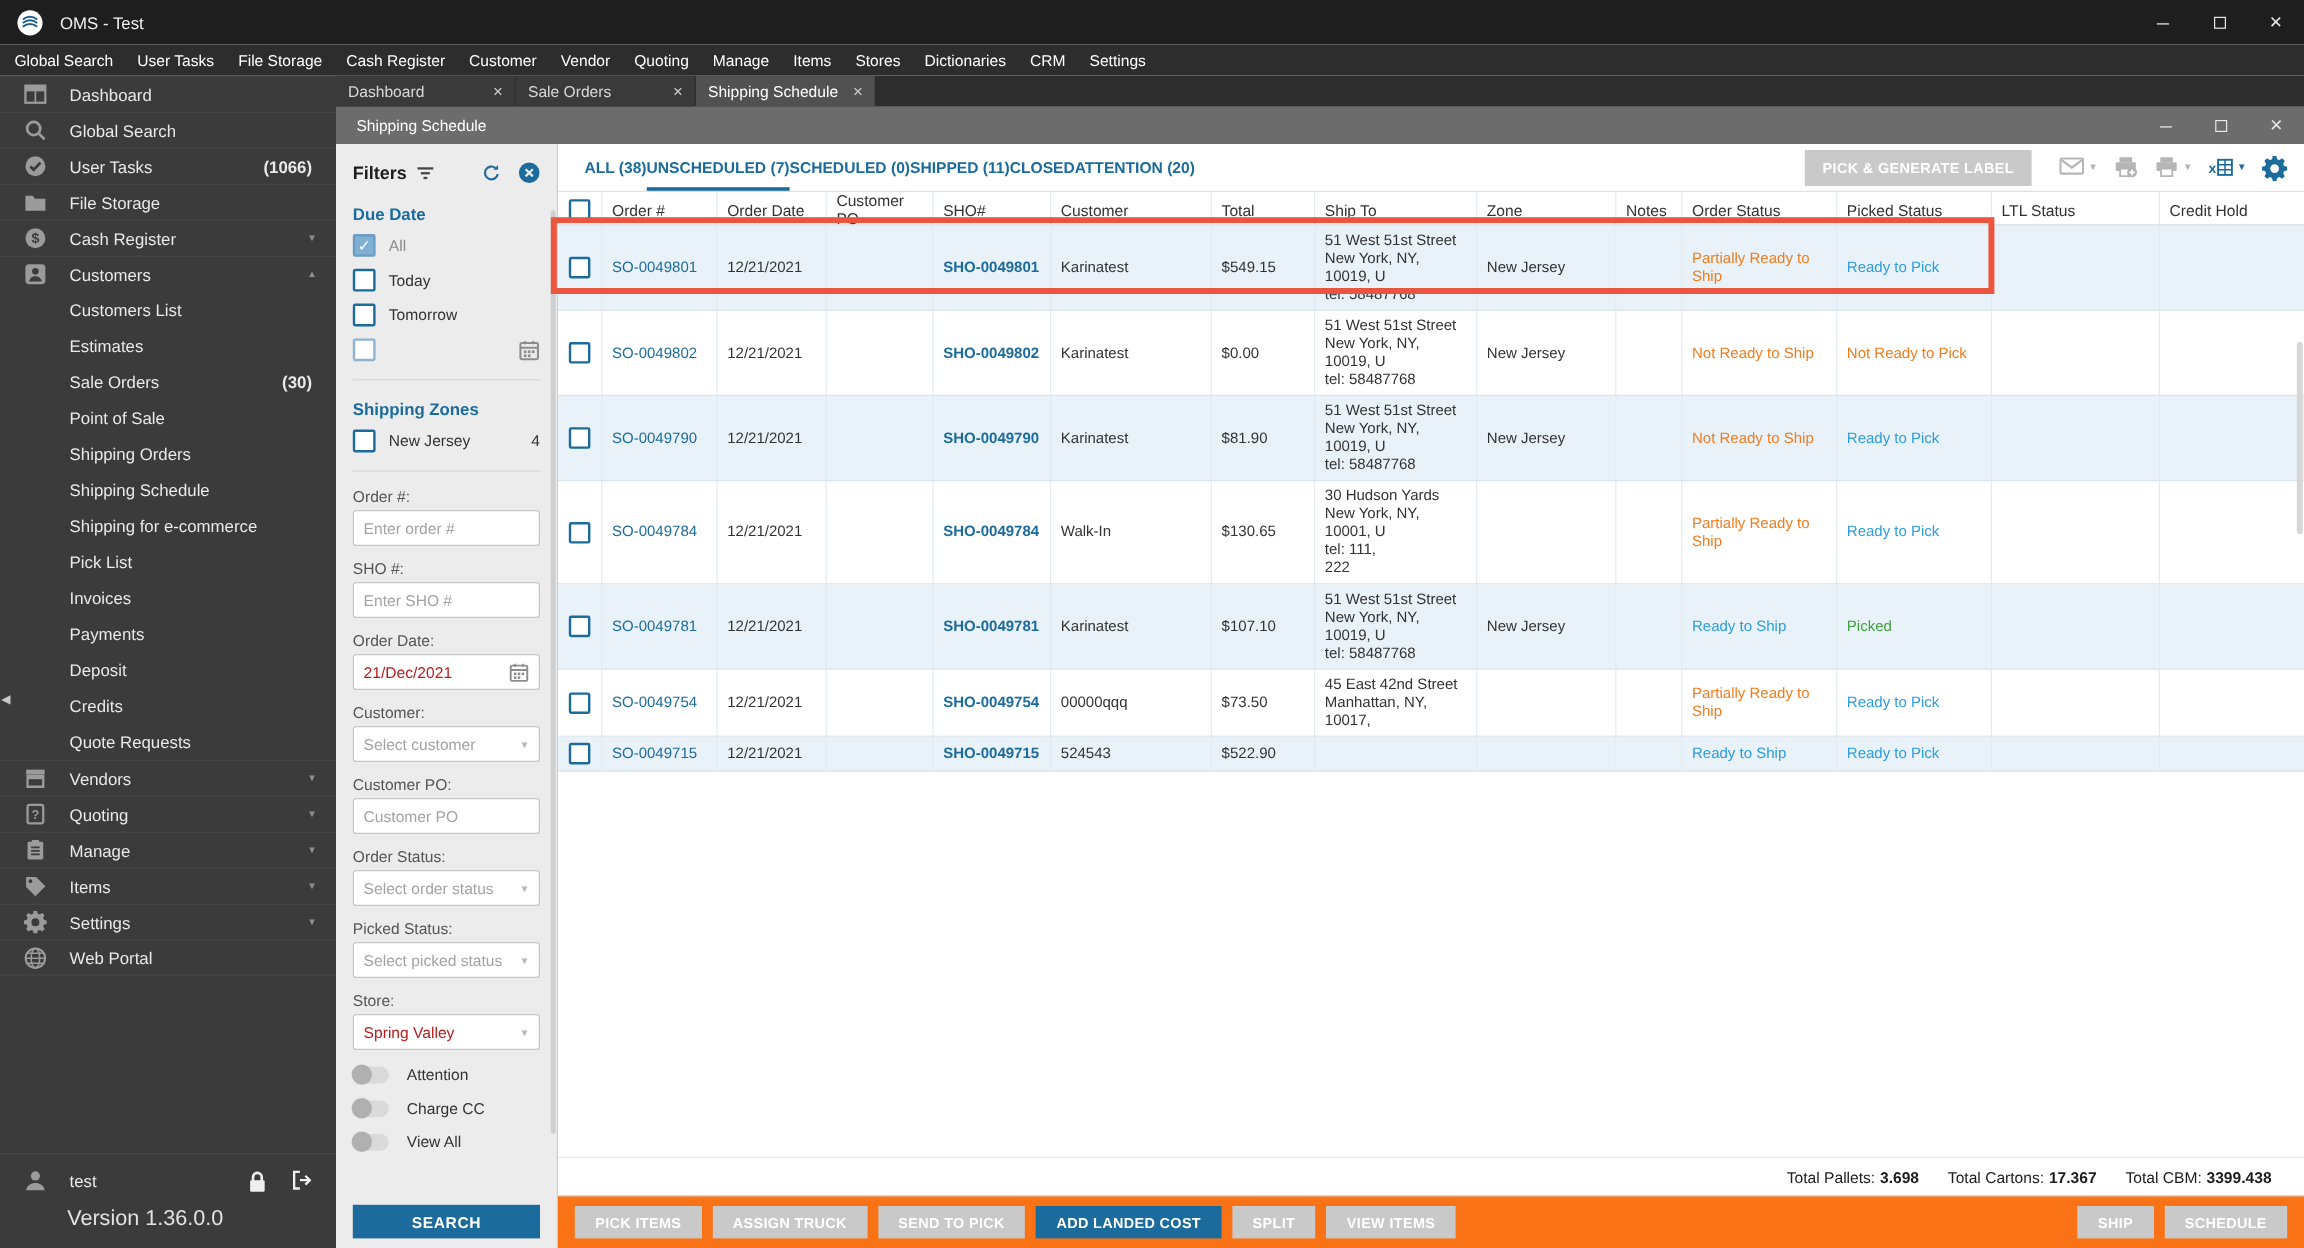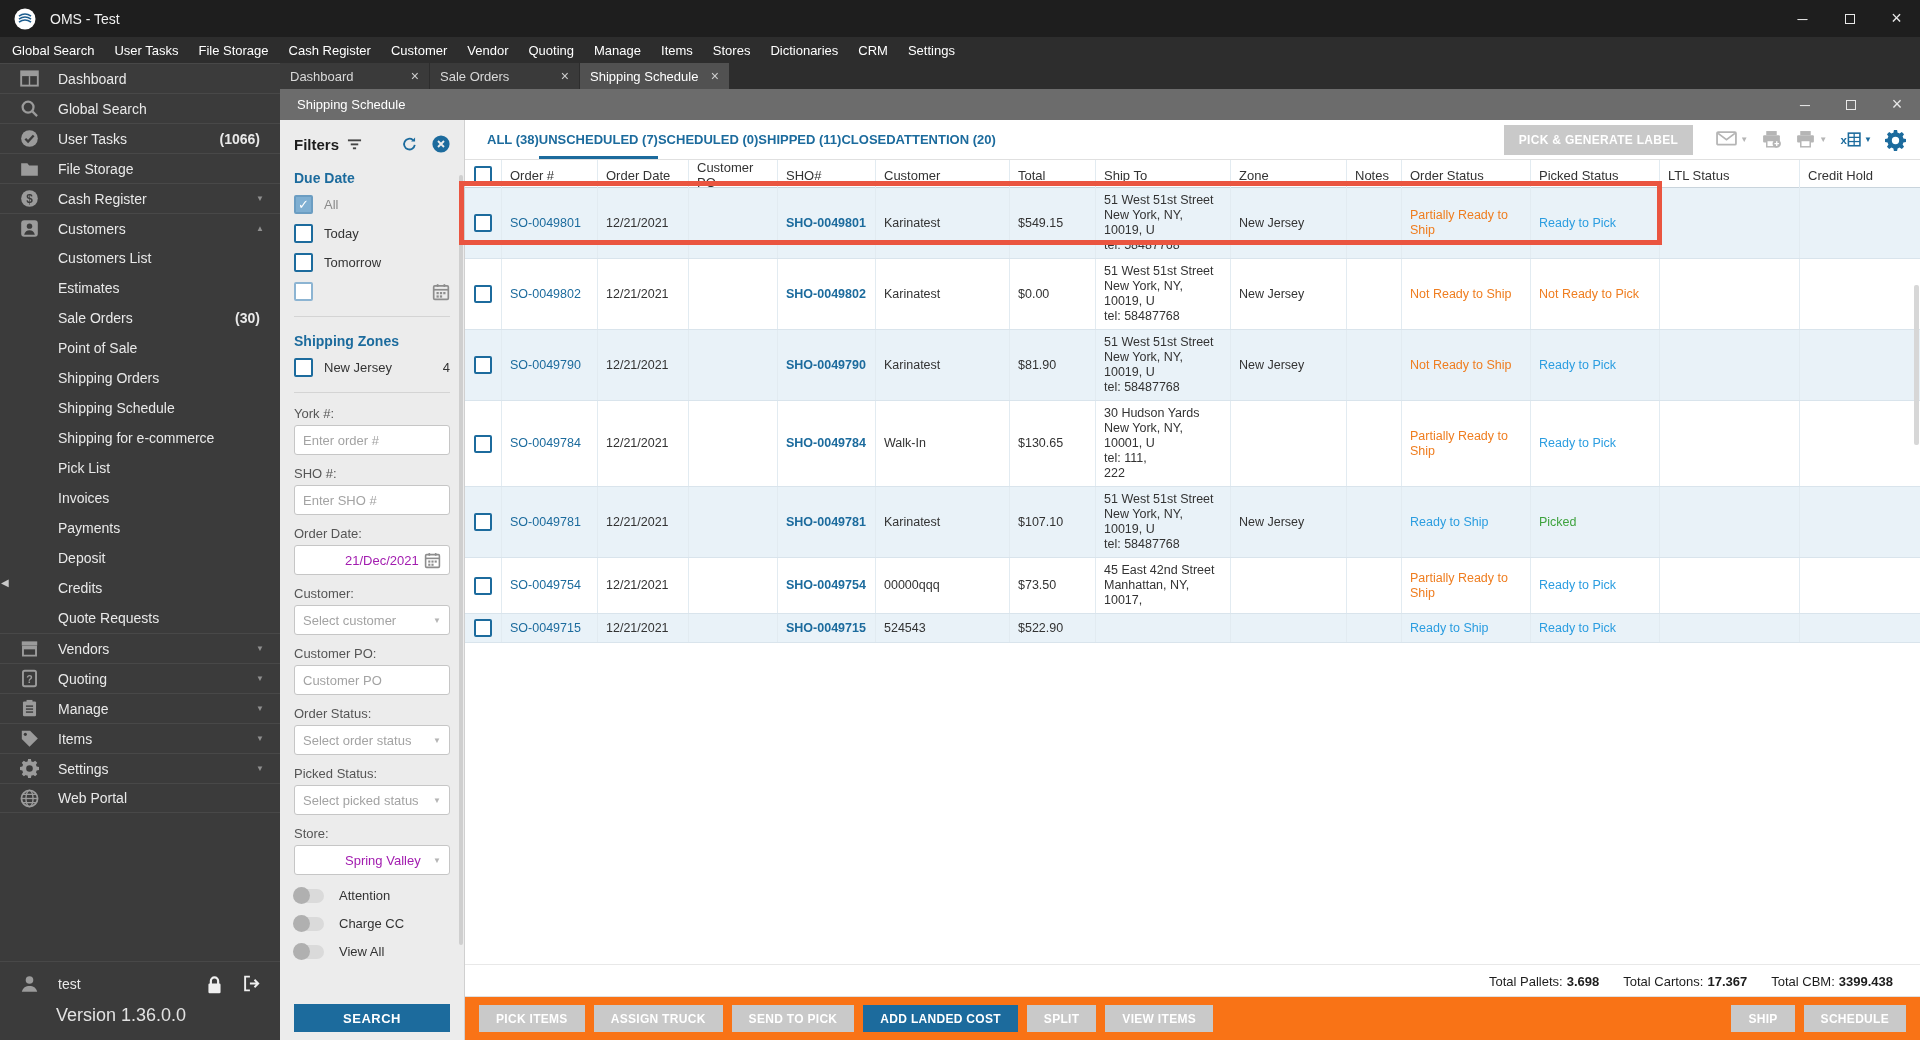--- a/index.html
+++ b/index.html
@@ -78,21 +78,21 @@
   .chk-label.dim{ color:#8a8a8a; }
   .chk-count{ margin-left:auto; color:#333; }
   .cal{ width:18px; height:18px; color:#8d8d8d; margin-left:auto; }
   .f-div{ border:none; border-top:1px solid #d4d4d4; margin:10px 0 2px; }
   .f-label{ display:block; color:#555; font-size:13px; margin:11px 0 4px; }
   .f-input{ width:100%; height:30px; border:1px solid #c6c6c6; border-radius:3px; background:#fff;
     padding:0 8px; font-size:13px; color:#333; font-family:"Liberation Sans",sans-serif; }
   .f-input::placeholder{ color:#a3a3a3; }
   .boxfield{ display:flex; align-items:center; }
   .boxfield .ph{ color:#a3a3a3; }
-  .boxfield .val{ color:#a21caf;margin-left:42px; }
+  .boxfield .val{ color:#b91c1c; }
   .boxfield .caret{ margin-left:auto; color:#b5b5b5; font-size:8px; }
   .boxfield .cal2{ width:17px; height:17px; color:#8d8d8d; margin-left:auto; }
   .toggle-row{ display:flex; align-items:center; margin-top:13px; }
   .toggle{ width:30px; height:14px; background:#dadada; border-radius:8px; position:relative; margin-right:15px; }
   .toggle .knob{ position:absolute; left:-1px; top:-2px; width:17px; height:17px; border-radius:50%; background:#b0b0b0; }
   .search-btn{ margin-top:auto; margin-bottom:8px; height:28px; background:var(--accent); color:#fff;
     border:none; font-weight:bold; font-size:13px; letter-spacing:.5px; font-family:"Liberation Sans",sans-serif; }
 
   
   .main{ flex:1; background:#fff; display:flex; flex-direction:column; min-width:0; position:relative; }
@@ -464,21 +464,21 @@
         <div class="f-section">Shipping Zones</div>
         <div id="zone-options">
             <div class="chk-row">
               <span class="chk"></span>
               <span class="chk-label">New Jersey</span>
               <span class="chk-count">4</span>
             </div>
           </div>
         <hr class="f-div">
 
-        <label class="f-label">York #:</label>
+        <label class="f-label">Order #:</label>
         <input class="f-input" placeholder="Enter order #" style="">
 
         <label class="f-label">SHO #:</label>
         <input class="f-input" placeholder="Enter SHO #" style="">
 
         <label class="f-label">Order Date:</label>
         <div class="f-input boxfield">
           <span class="val">21/Dec/2021</span>
           <span class="icon cal2">
             <svg viewBox="0 0 16 16">

